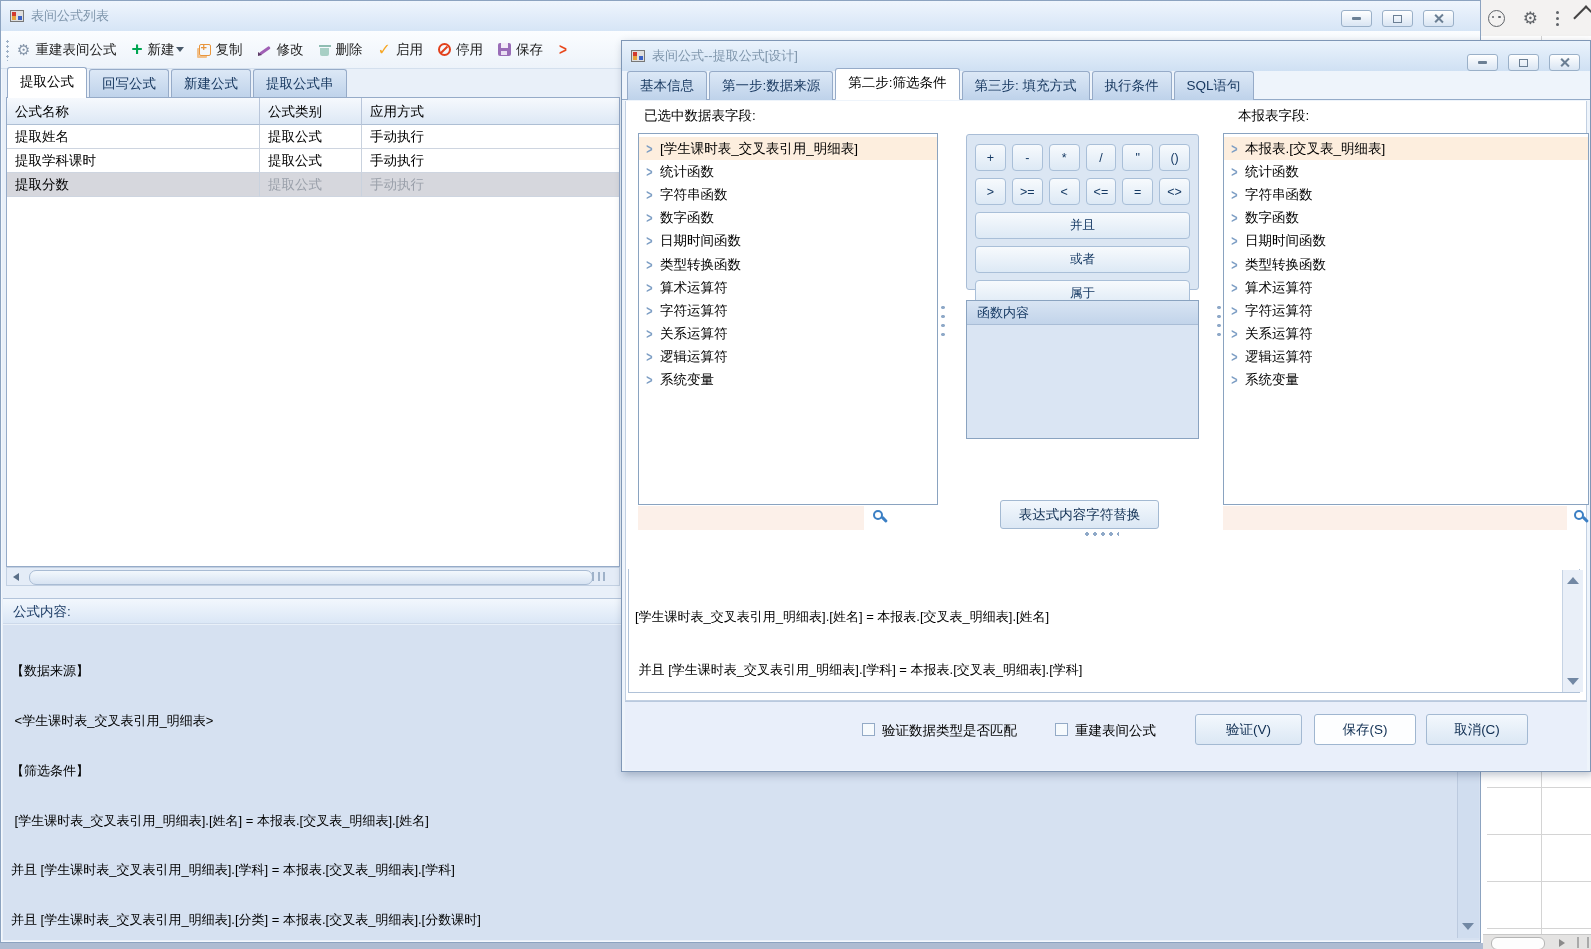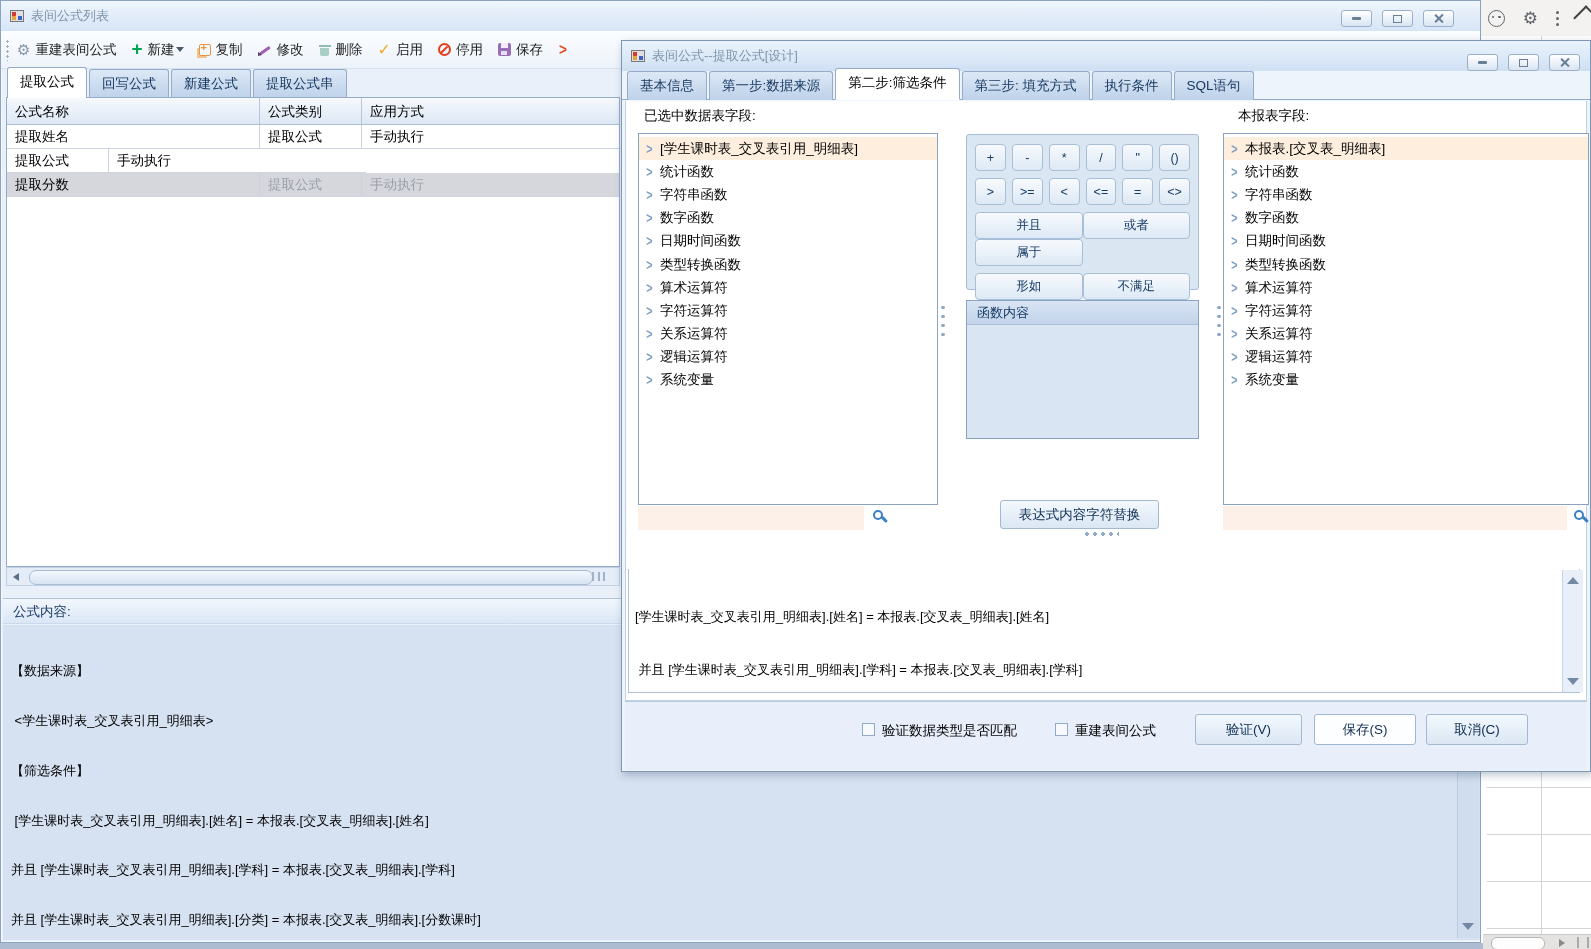--- a/index.html
+++ b/index.html
@@ -120,21 +120,21 @@
   .searchbox{position:absolute;height:24px;background:#fcf0e9;border:none;box-sizing:border-box;font-size:13px;padding:0 6px;outline:none;}
   .mag{position:absolute;width:18px;height:18px;}
   .mag::before{content:"";position:absolute;left:1px;top:1px;width:10px;height:10px;border:2.3px solid #3b7fc4;border-radius:50%;box-sizing:border-box;}
   .mag::after{content:"";position:absolute;left:9px;top:9px;width:7px;height:2.6px;background:#3b7fc4;transform:rotate(45deg);border-radius:1px;}
 
   .splitdots-v{position:absolute;width:4px;height:38px;background-image:radial-gradient(circle,#8fa9c8 1.6px,transparent 2px);background-size:4px 9px;background-repeat:repeat-y;}
   .splitdots-h{position:absolute;width:36px;height:4px;background-image:radial-gradient(circle,#8fa9c8 1.6px,transparent 2px);background-size:8px 4px;background-repeat:repeat-x;}
 
   .ops{position:absolute;left:344px;top:93px;width:233px;height:156px;background:#dbe6f3;border:1px solid #a9bdd6;border-radius:3px;box-sizing:border-box;padding:9px 8px;}
   .oprow{display:grid;grid-template-columns:repeat(6,1fr);gap:6px;margin-bottom:7px;}
-  .oprow3{display:grid;grid-template-columns:repeat(2,1fr);margin-bottom:7px;}
+  .oprow3{display:grid;grid-template-columns:repeat(1,1fr);gap:7px;margin-bottom:7px;}
   .opbtn{height:27px;display:flex;align-items:center;justify-content:center;font-size:12.5px;color:#163a64;
          background:linear-gradient(#f7fafd,#dde9f5);border:1px solid #a9bfd8;border-radius:4px;box-sizing:border-box;}
   .fnbox{position:absolute;left:344px;top:259px;width:233px;height:139px;border:1px solid #8aa3c0;box-sizing:border-box;background:#dae5f3;}
   .fnhead{height:23px;line-height:23px;padding-left:10px;font-size:13px;color:#163a64;background:linear-gradient(#d8e4f3,#c2d4ea);border-bottom:1px solid #a9bdd6;}
   .pushbtn{position:absolute;display:flex;align-items:center;justify-content:center;font-size:13.5px;color:#0f2e52;
            background:linear-gradient(#f3f8fd,#dbe7f4);border:1px solid #a3b9d2;border-radius:3px;box-sizing:border-box;}
 
   .exphead{position:absolute;left:6px;top:504px;width:952px;height:24px;line-height:24px;padding-left:8px;box-sizing:border-box;
            font-size:13.5px;color:#163a64;background:linear-gradient(#eef4fb,#d8e4f4);border:1px solid #b0c2d8;}
   .expbody{position:absolute;left:6px;top:528px;width:952px;height:124px;background:#fff;border:1px solid #b0c2d8;border-top:none;box-sizing:border-box;
@@ -243,20 +243,21 @@
         <span class="tcell c1">公式类别</span>
         <span class="tcell c2">应用方式</span>
       </div>
       <div class="tbody">
         <div class="trow">
           <span class="tcell c0">提取姓名</span>
           <span class="tcell c1">提取公式</span>
           <span class="tcell c2">手动执行</span>
         </div>
         <div class="trow">
+          <span class="tcell c0">提取学科课时</span>
           <span class="tcell c1">提取公式</span>
           <span class="tcell c2">手动执行</span>
         </div>
         <div class="trow sel">
           <span class="tcell c0">提取分数</span>
           <span class="tcell c1 dim">提取公式</span>
           <span class="tcell c2 dim">手动执行</span>
         </div>
       </div>
     </div>

